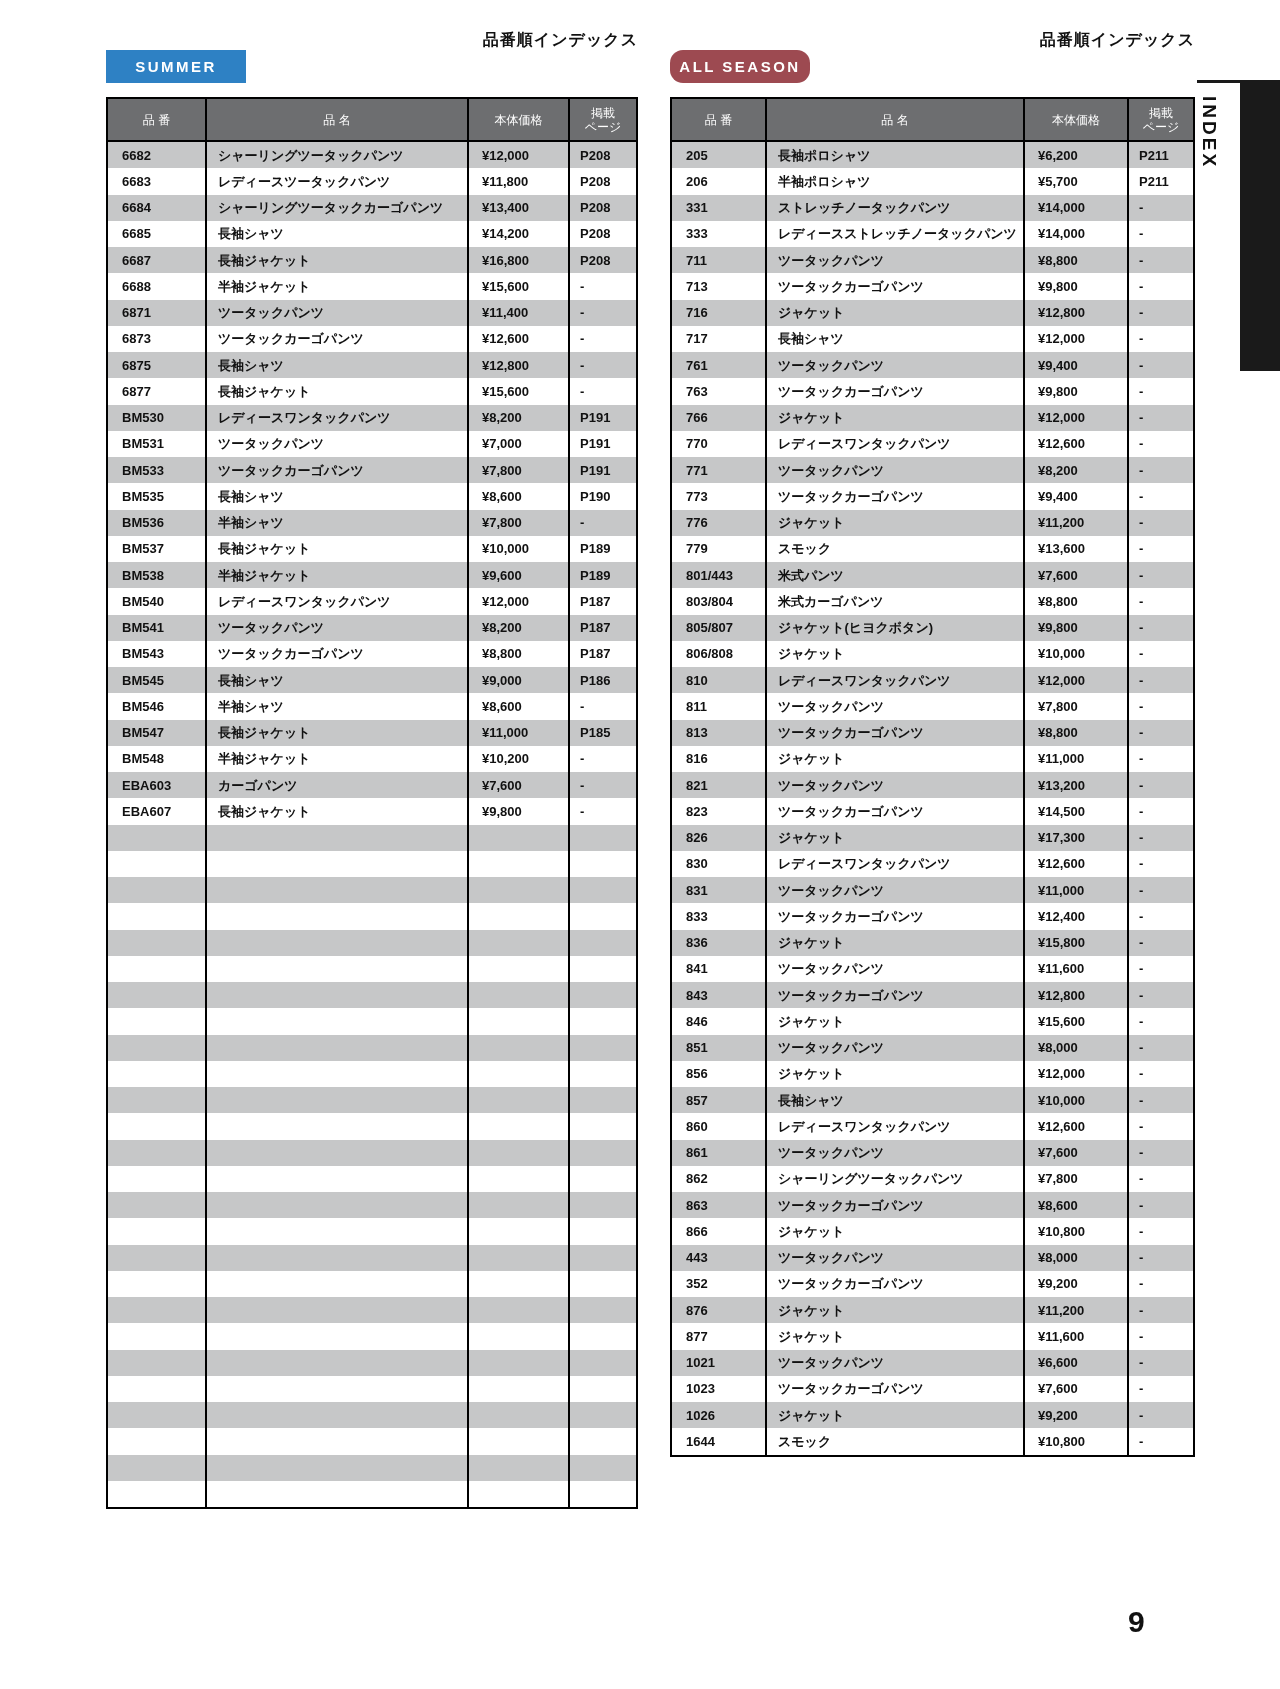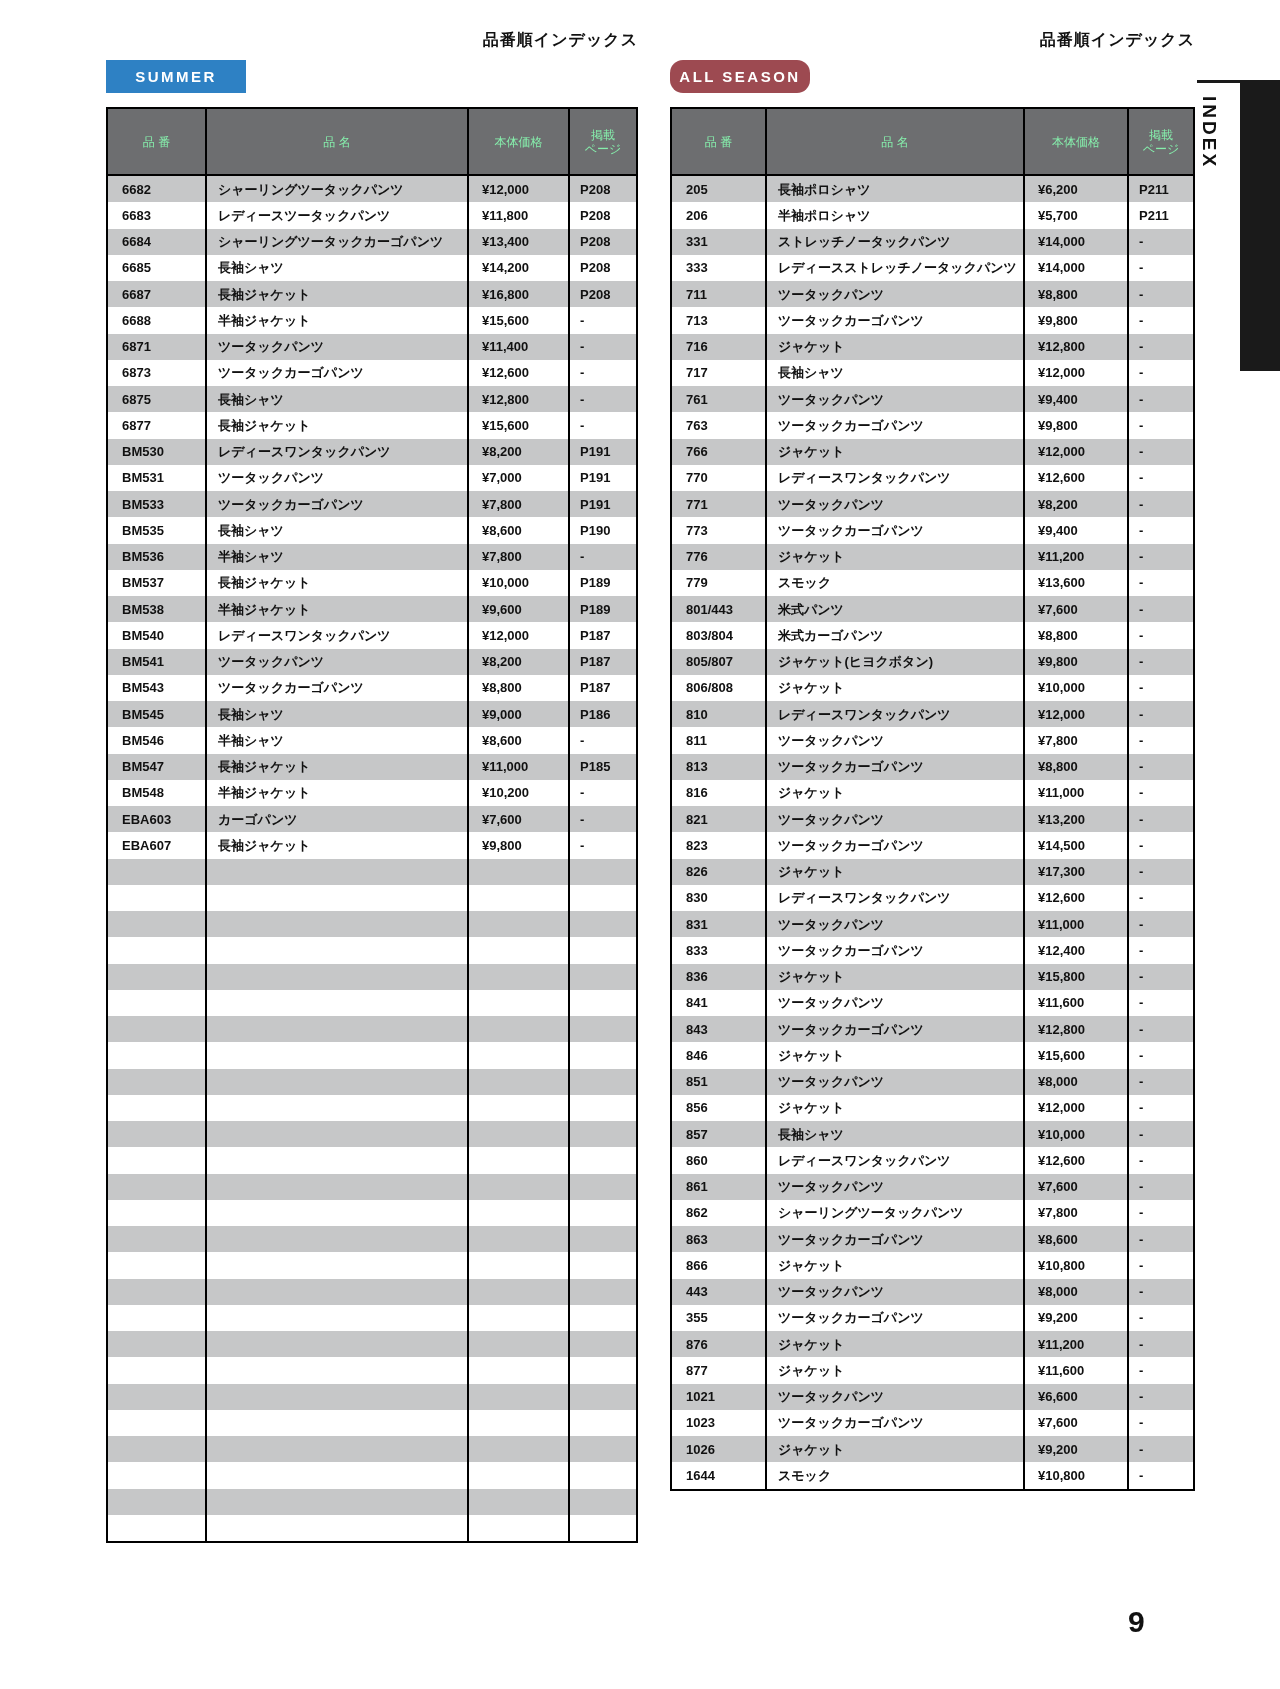--- a/index.html
+++ b/index.html
@@ -6,35 +6,35 @@
   body {
     width:1280px; height:1689px; position:relative; background:#ffffff;
     font-family:"Liberation Sans","DejaVu Sans",sans-serif; color:#111;
     overflow:hidden;
   }
   .block { position:absolute; top:30px; }
   .block-left { left:106px; }
   .block-right { left:670px; }
   .idx-title { font-size:16px; font-weight:700; letter-spacing:1px; line-height:20px; height:20px;text-align:right; }
   .season-badge {
-    margin-top:10px; width:140px; height:33px; color:#fff; font-weight:700;
+    margin-top:0; width:140px; height:33px; color:#fff; font-weight:700;
     font-size:15px; letter-spacing:2.5px; display:flex; align-items:center; justify-content:center;
   }
   .badge-summer { background:#2e81c4; }
   .badge-allseason { background:#9d4a51;border-radius:13px; }
   table {
     margin-top:14px; border-collapse:collapse; table-layout:fixed;
     border:2px solid #000;
   }
   .t-left { width:530px; }
   .t-right { width:523px; }
   th {
-    background:#6d6e70; color:#86efac; font-weight:400; font-size:12px;
+    background:#6d6e70; color:#ffffff; font-weight:400; font-size:12px;
     height:41px; text-align:center; vertical-align:middle; line-height:14px;
-    border-bottom:2px solid #000; padding:12px;
+    border-bottom:2px solid #000; padding:0;
   }
   td {
     font-weight:700; font-size:13px; height:26.25px; padding:0;
     vertical-align:middle; line-height:13px; white-space:nowrap; overflow:hidden;
   }
   th + th, td + td { border-left:2px solid #000; }
   tbody tr:nth-child(odd) td { background:#c6c7c8; }
   td.c-no   { padding-left:14px; }
   td.c-name { padding-left:11px; }
   td.c-price{ padding-left:13px; }
@@ -657,21 +657,21 @@
           <td class="c-price">¥10,800</td>
           <td class="c-page">-</td>
         </tr>
         <tr>
           <td class="c-no">443</td>
           <td class="c-name">ツータックパンツ</td>
           <td class="c-price">¥8,000</td>
           <td class="c-page">-</td>
         </tr>
         <tr>
-          <td class="c-no">355</td>
+          <td class="c-no">352</td>
           <td class="c-name">ツータックカーゴパンツ</td>
           <td class="c-price">¥9,200</td>
           <td class="c-page">-</td>
         </tr>
         <tr>
           <td class="c-no">876</td>
           <td class="c-name">ジャケット</td>
           <td class="c-price">¥11,200</td>
           <td class="c-page">-</td>
         </tr>

